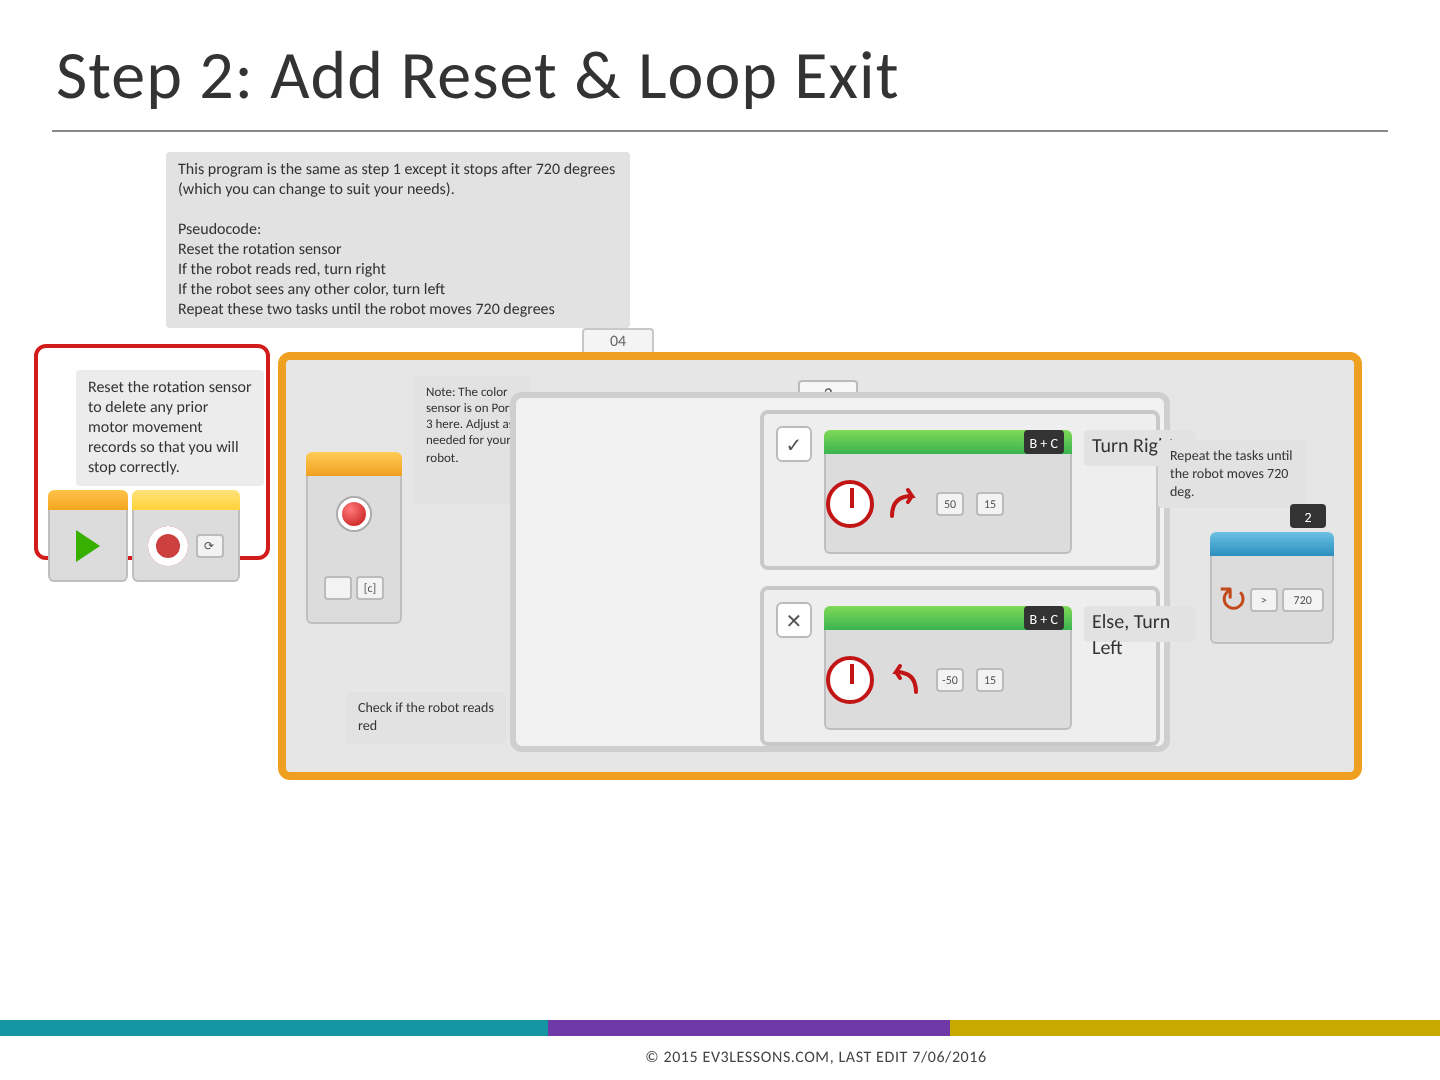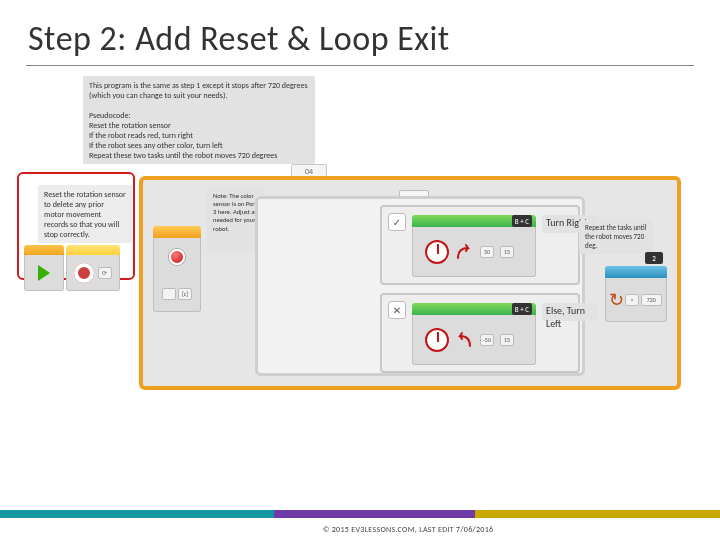--- a/index.html
+++ b/index.html
@@ -39,21 +39,21 @@
   .sw-sensor .body { height: 74px; display: flex; flex-direction: column; align-items: center; justify-content: space-around; }
   .red-dot { width: 16px; height: 16px; border-radius: 50%; background: radial-gradient(circle at 35% 30%, #ff7a7a, #c21515); border: 2px solid #fff; box-shadow: 0 0 0 1px #aaa; }
   .c-sensornote { position: absolute; left: 60px; top: 4px; width: 58px; height: 64px; font-size: 6.5px; }
   .branch { position: absolute; left: 122px; width: 200px; height: 80px; border: 2px solid #c8c8c8; border-radius: 4px; background: #eee; }
   .branch.top { top: 6px; }
   .branch.bot { top: 94px; }
   .br-badge { position: absolute; left: 6px; top: 6px; width: 18px; height: 18px; border-radius: 3px; background: #fff; border: 1px solid #bbb; display: flex; align-items: center; justify-content: center; font-size: 10px; color: #555; }
   .move-block { position: absolute; left: 30px; top: 8px; width: 124px; height: 62px; }
   .move-block .head { height: 12px; background: linear-gradient(#7ed957,#3bb350); position: relative; }
   .move-block .head .bc { position: absolute; right: 4px; top: 0; height: 12px; padding: 0 3px; background: #333; color: #fff; font-size: 7px; border-radius: 2px; display: flex; align-items: center; gap: 2px; }
-  .move-block .body { height: 50px; display: flex; align-items: center; gap: 4px; padding: 12px; }
+  .move-block .body { height: 50px; display: flex; align-items: center; gap: 4px; padding: 0; }
   .steer-dial { width: 24px; height: 24px; border-radius: 50%; background: #fff; border: 2px solid #c21515; position: relative; }
   .steer-dial::after { content: ""; position: absolute; left: 50%; top: 2px; width: 2px; height: 10px; background: #c21515; transform-origin: bottom center; }
   .curve { width: 22px; height: 22px; display: flex; align-items: center; justify-content: center; }
   .curve svg { width: 20px; height: 20px; }
   .c-branch { position: absolute; left: 160px; top: 8px; width: 56px; height: 18px; font-size: 10px; padding: 2px 4px; }
   
   .c-check { position: absolute; left: 26px; top: 162px; width: 80px; font-size: 7px; }
   
   .loop-end { position: absolute; right: 6px; top: 82px; width: 62px; height: 56px; }
   .loop-end .head { background: linear-gradient(#6ec1e4,#2b8fbf); height: 12px; }
@@ -114,20 +114,21 @@
           <div class="head"></div>
           <div class="body">
             <span class="red-dot"></span>
             <div style="display:flex;">
               <span class="mini-port"></span>
               <span class="mini-port">[c]</span>
             </div>
           </div>
         </div>
 
+        <div class="comment c-check">Check if the robot reads red</div>
 
         <div class="switch-tab">3</div>
         <div class="switch">
 
           <div class="branch top">
             <div class="br-badge">✓</div>
             <div class="block move-block">
               <div class="head">
                 <span class="bc">
                     <span>B + C</span>

